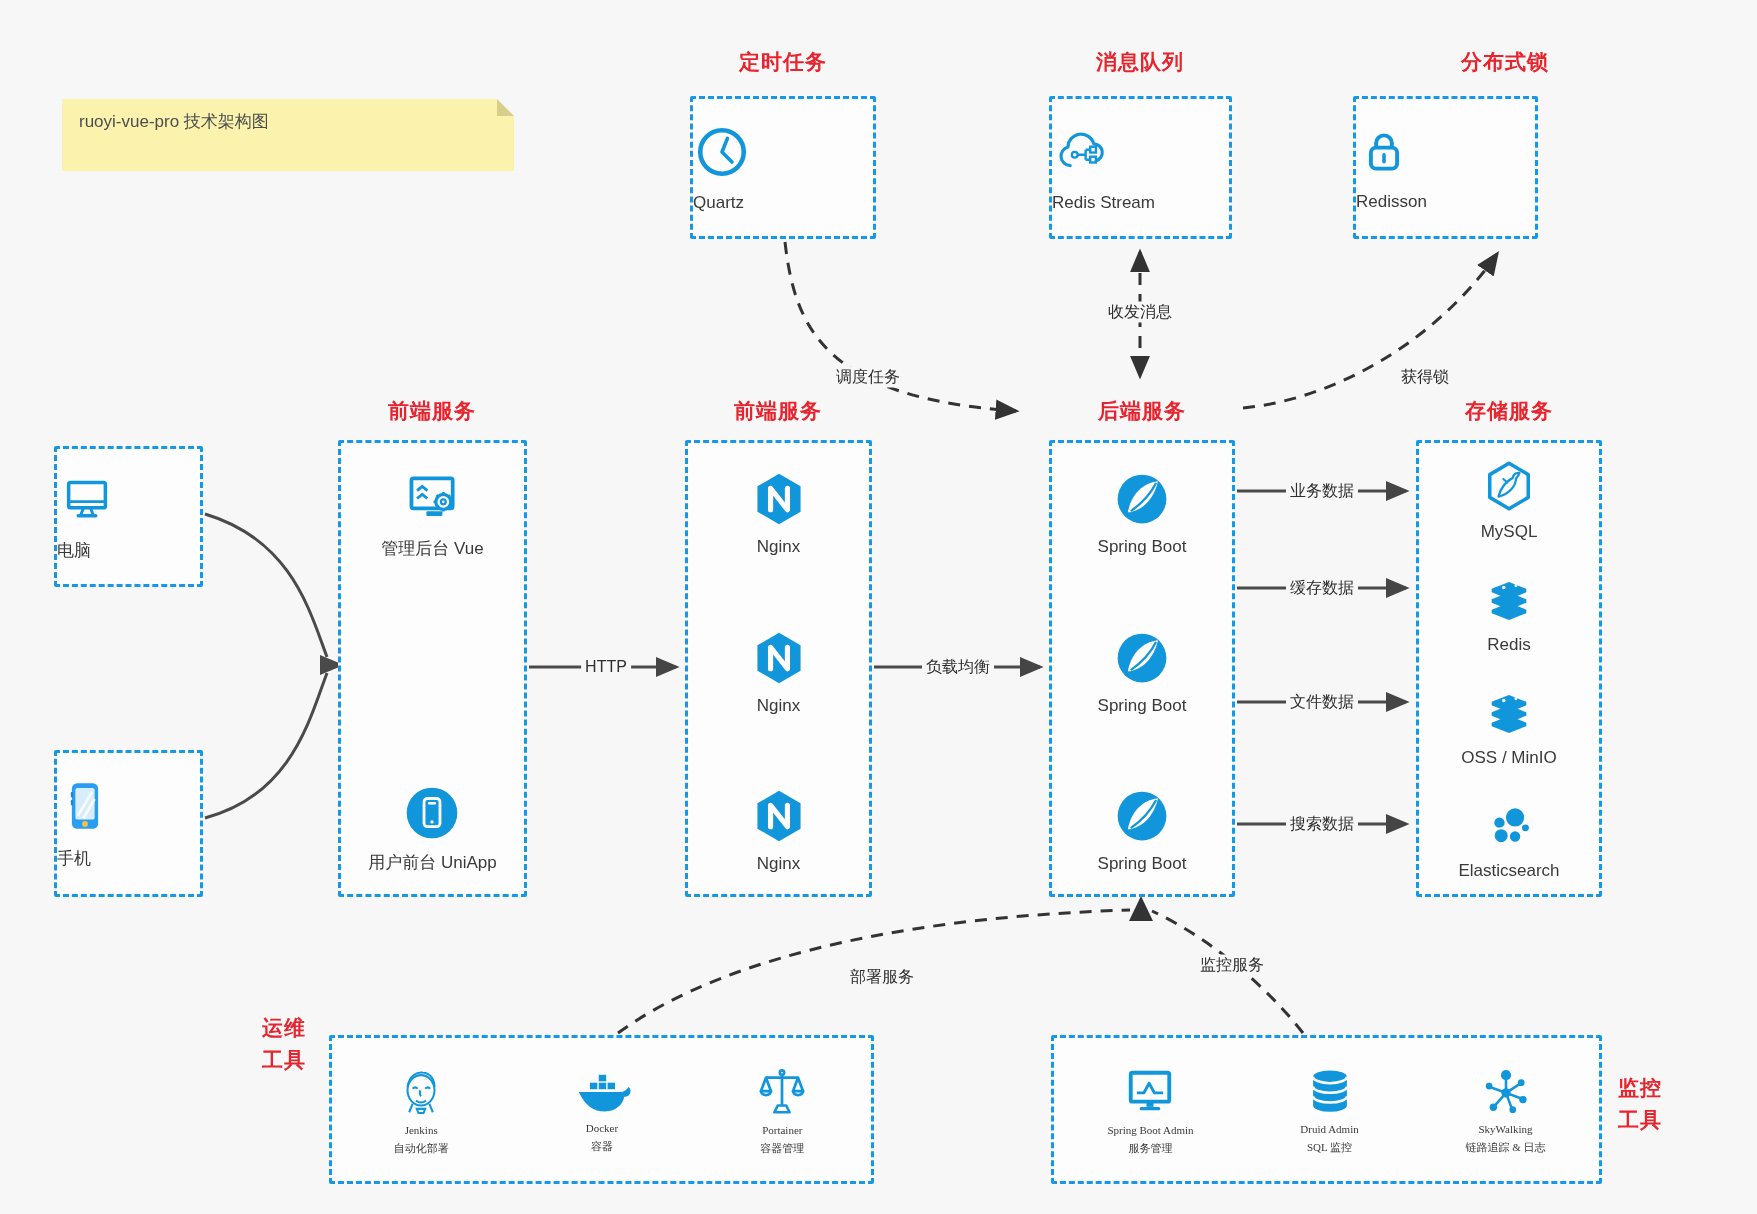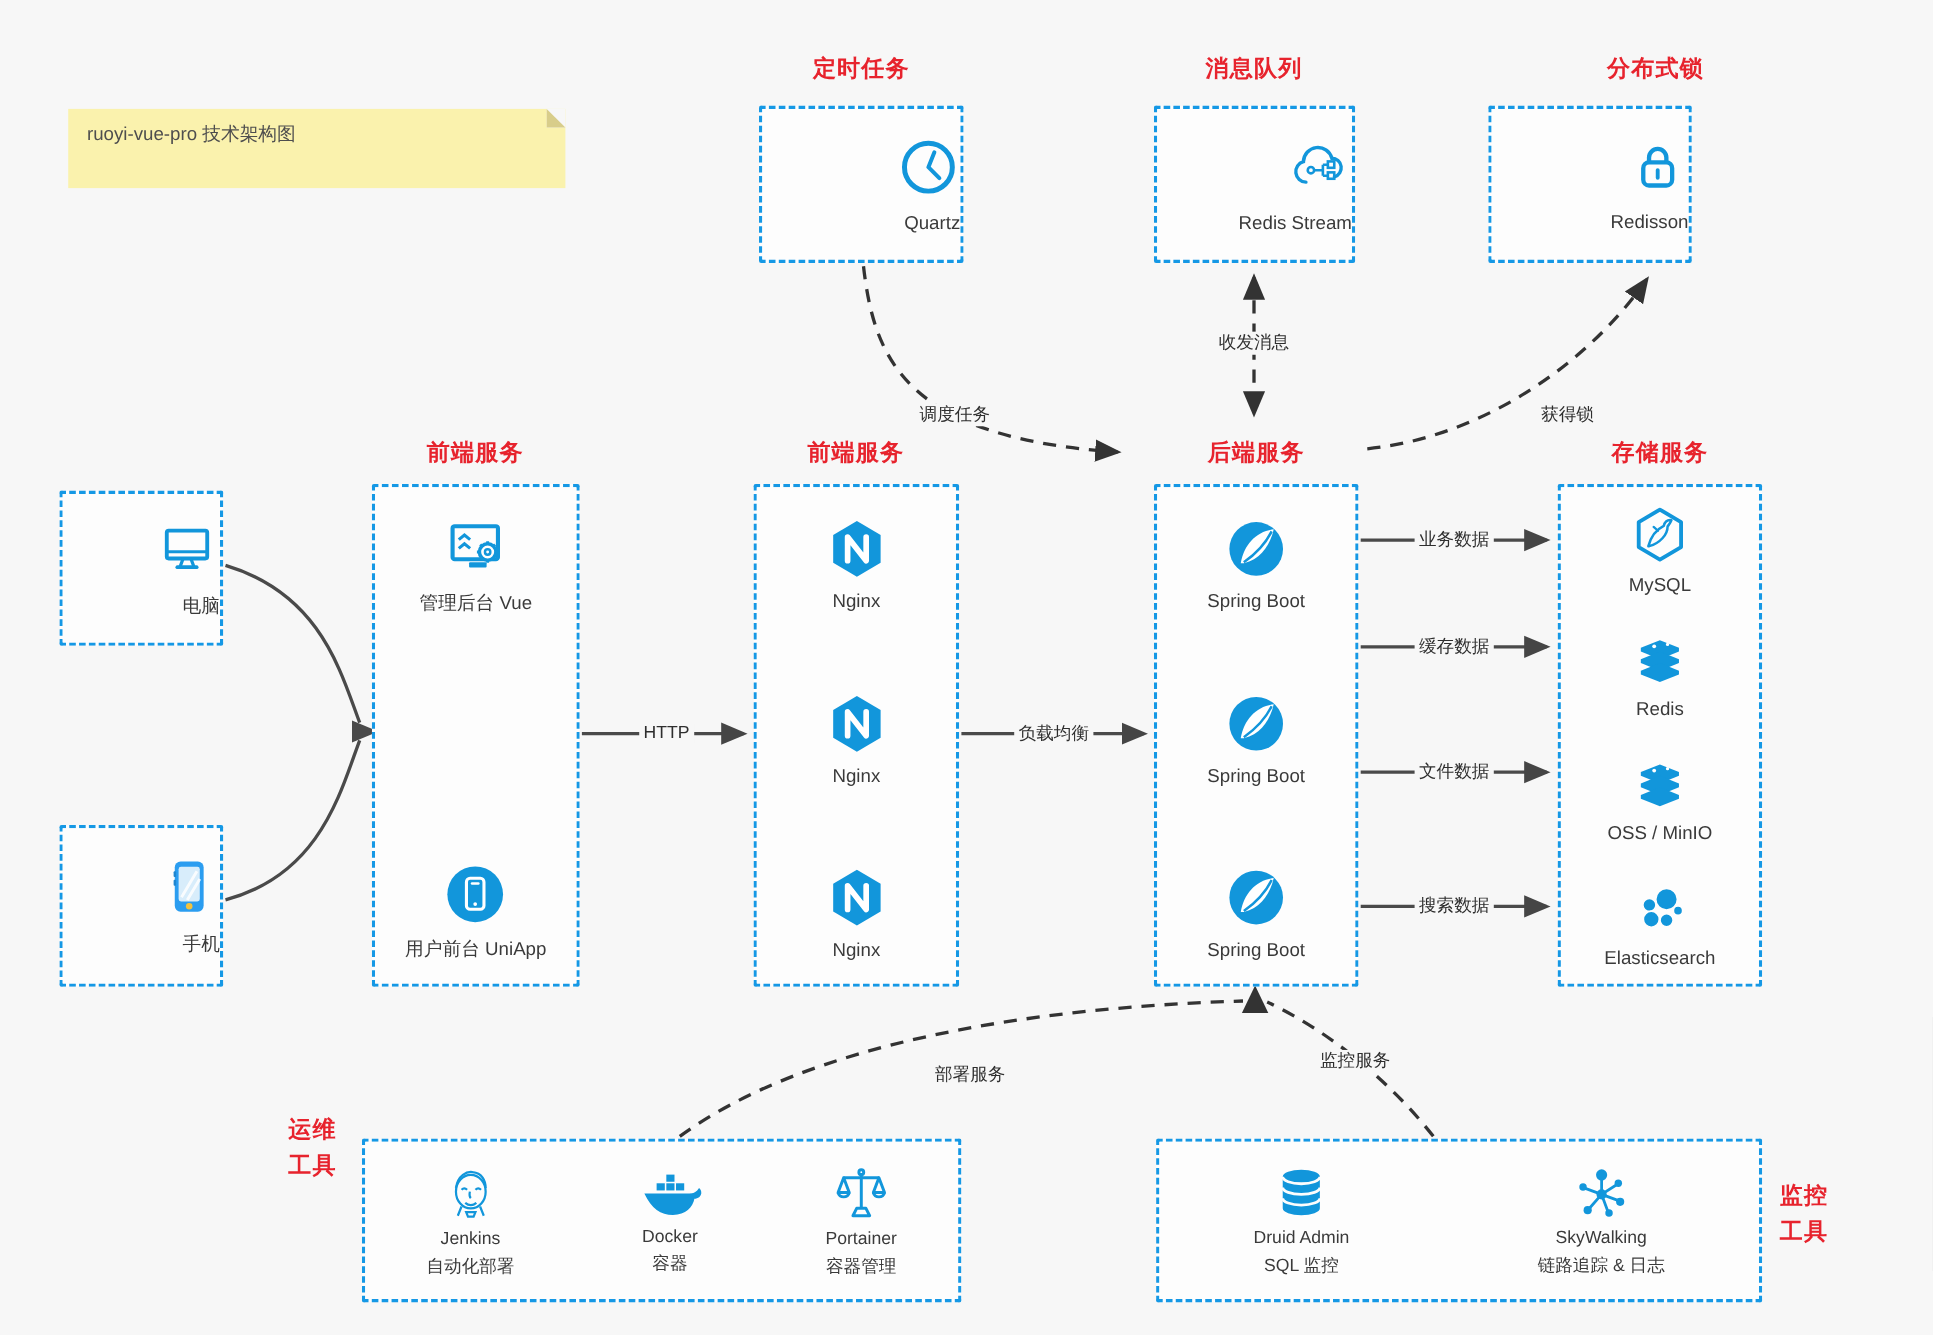--- a/index.html
+++ b/index.html
@@ -4,28 +4,28 @@
 <style>
   html,body{margin:0;padding:0;background:#ececec;}
   .canvas{
     position:relative;width:1757px;height:1214px;background:#f7f7f7;
     font-family:"Liberation Sans","DejaVu Sans",sans-serif;overflow:hidden;
   }
   .dash-box{
     position:absolute;border:3px dashed #1598e5;background:#fdfdfd;
     box-sizing:border-box;border-radius:2px;
   }
-  .vbox{display:flex;flex-direction:column;align-items:flex-end;justify-content:center;gap:12px;}
+  .vbox{display:flex;flex-direction:column;align-items:flex-start;justify-content:center;gap:12px;}
   .col-box{display:flex;flex-direction:column;align-items:center;justify-content:space-between;padding:26px 0 20px;}
   .store-box{display:flex;flex-direction:column;align-items:center;justify-content:space-between;padding:15px 0 13px;}
   .tool-box{display:flex;flex-direction:row;align-items:center;justify-content:space-around;}
   .item{display:flex;flex-direction:column;align-items:center;gap:8px;}
   .item-label{font-size:17px;color:#3a3a3a;white-space:nowrap;}
   .tool-item{display:flex;flex-direction:column;align-items:center;gap:3px;}
-  .tool-name,.tool-desc{font-size:16px;color:#3a3a3a;line-height:1.35;text-align:left;white-space:nowrap;}
+  .tool-name,.tool-desc{font-size:11px;color:#3a3a3a;line-height:1.35;text-align:left;white-space:nowrap;font-family:Liberation Serif, serif;}
   .group-title{
     position:absolute;transform:translateX(-50%);font-size:21px;font-weight:bold;
     color:#e7232d;white-space:nowrap;letter-spacing:1px;
   }
   .side-label{
     position:absolute;font-size:21px;font-weight:bold;color:#e7232d;
     text-align:center;line-height:1.5;width:64px;letter-spacing:1px;
   }
   .edge-label{
     position:absolute;transform:translate(-50%,-50%);font-size:16px;color:#2e2e2e;
@@ -352,20 +352,32 @@
           </svg>
       </span>
       <div class="tool-name">Portainer</div>
       <div class="tool-desc">容器管理</div>
     </div>
   </div>
 
   <div class="dash-box tool-box" style="left:1051px;top:1035px;width:551px;height:149px;">
     <div class="tool-item">
       <span class="icon">
+        <svg width="60" height="56" viewBox="0 0 64 64">
+            <rect x="10" y="10" width="44" height="33" rx="2" fill="none" stroke="#1296db" stroke-width="4.4"></rect>
+            <path d="M17 33 H25 L31 22 L37 33 H47" fill="none" stroke="#1296db" stroke-width="3.4" stroke-linejoin="round"></path>
+            <path d="M28 43 h8 v6 h-8 Z" fill="#1296db"></path>
+            <path d="M22 51 H42" stroke="#1296db" stroke-width="3.6" stroke-linecap="round"></path>
+          </svg>
+      </span>
+      <div class="tool-name">Spring Boot Admin</div>
+      <div class="tool-desc">服务管理</div>
+    </div>
+    <div class="tool-item">
+      <span class="icon">
         <svg width="54" height="54" viewBox="0 0 64 64">
             <path d="M12 14 a20 7.5 0 0 1 40 0 V48 a20 7.5 0 0 1 -40 0 Z" fill="#1296db"></path>
             <g fill="none" stroke="#fdfdfd" stroke-width="3">
               <path d="M12 14 a20 7.5 0 0 0 40 0"></path>
               <path d="M12 25.5 a20 7.5 0 0 0 40 0"></path>
               <path d="M12 37 a20 7.5 0 0 0 40 0"></path>
             </g>
           </svg>
       </span>
       <div class="tool-name">Druid Admin</div>

